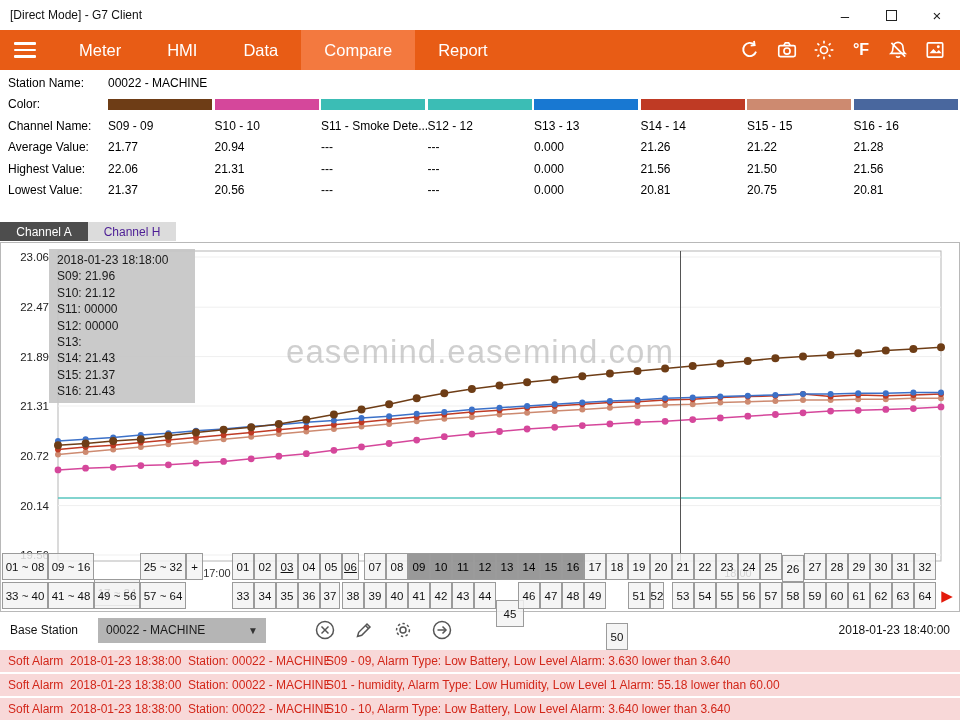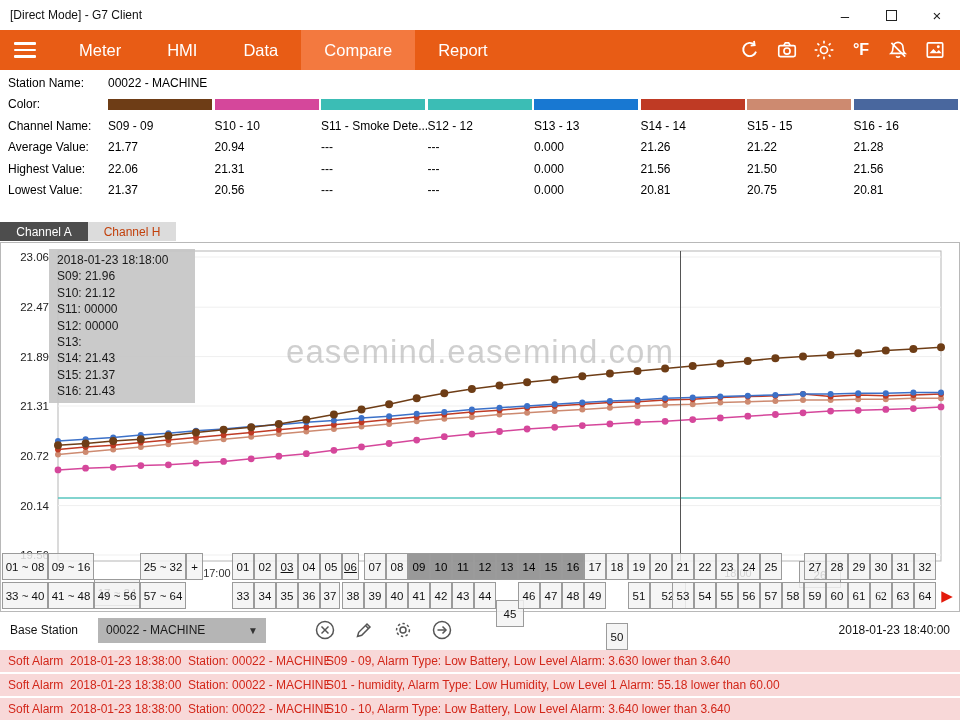--- a/index.html
+++ b/index.html
@@ -28,21 +28,21 @@
   .info-label{width:108px;padding-left:8px;box-sizing:border-box;flex:none}
   .cells{display:flex;flex:1}
   .info-cell{width:106.5px;flex:none;overflow:hidden;white-space:nowrap}
   .swatch{height:11px;width:104px}
   .pre{white-space:pre}
 
   
   .chan-tabs{display:flex;height:20px;font-size:12px}
   .chan-tab{width:88px;height:19px;display:flex;align-items:center;justify-content:center;cursor:pointer}
   .chan-tab.active{background:#4d4d4d;color:#fff}
-  .chan-tab.inactive{background:#dcdcdc;color:#c2410c}
+  .chan-tab.inactive{background:#dcdcdc;color:#4c1d95}
 
   
   .chart-zone{position:relative;height:370px;border:1px solid #b8b8b8;box-sizing:border-box;background:#fff}
   .chart-zone svg{position:absolute;left:0;top:0}
   .watermark{position:absolute;top:90px;left:0;width:100%;text-align:center;font-size:33px;color:rgba(168,168,168,0.55);letter-spacing:1px;pointer-events:none}
   .tooltip{position:absolute;left:48px;top:6px;width:130px;background:rgba(197,197,197,0.92);padding:3px 8px;font-size:12px;line-height:16.4px;color:#1a1a1a}
   .selector{position:absolute;left:1px;right:1px;bottom:1px;height:57px}
   .selbtn{position:absolute;height:27px;box-sizing:border-box;border:1px solid #9b9b9b;background:rgba(243,243,243,0.84);font-size:11.5px;display:flex;align-items:center;justify-content:center;color:#111;cursor:pointer}
   .selbtn.sel{background:rgba(148,148,148,0.95);color:#000}
   .arrowbtn{position:absolute;width:22px;height:27px;display:flex;align-items:center;justify-content:center;color:#e31b0c;font-size:15px;cursor:pointer}
@@ -463,21 +463,21 @@
       <div class="selbtn sel" style="left: 560px; top: 0px; width: 22px;">16</div>
       <div class="selbtn" style="left: 582px; top: 0px; width: 22px;">17</div>
       <div class="selbtn" style="left: 604px; top: 0px; width: 22px;">18</div>
       <div class="selbtn" style="left: 626px; top: 0px; width: 22px;">19</div>
       <div class="selbtn" style="left: 648px; top: 0px; width: 22px;">20</div>
       <div class="selbtn" style="left: 670px; top: 0px; width: 22px;">21</div>
       <div class="selbtn" style="left: 692px; top: 0px; width: 22px;">22</div>
       <div class="selbtn" style="left: 714px; top: 0px; width: 22px;">23</div>
       <div class="selbtn" style="left: 736px; top: 0px; width: 22px;">24</div>
       <div class="selbtn" style="left: 758px; top: 0px; width: 22px;">25</div>
-      <div class="selbtn" style="left: 780px; top: 8px; width: 42px; margin-left: 17px;">26</div>
+      <div class="selbtn" style="left: 780px; top: 2px; width: 22px;">26</div>
       <div class="selbtn" style="left: 802px; top: 0px; width: 22px;">27</div>
       <div class="selbtn" style="left: 824px; top: 0px; width: 22px;">28</div>
       <div class="selbtn" style="left: 846px; top: 0px; width: 22px;">29</div>
       <div class="selbtn" style="left: 868px; top: 0px; width: 22px;">30</div>
       <div class="selbtn" style="left: 890px; top: 0px; width: 22px;">31</div>
       <div class="selbtn" style="left: 912px; top: 0px; width: 22px;">32</div>
       <div class="selbtn" style="left: 0px; top: 29px; width: 46px;">33 ~ 40</div>
       <div class="selbtn" style="left: 46px; top: 29px; width: 46px;">41 ~ 48</div>
       <div class="selbtn" style="left: 92px; top: 29px; width: 46px;">49 ~ 56</div>
       <div class="selbtn" style="left: 138px; top: 29px; width: 46px;">57 ~ 64</div>
@@ -493,31 +493,31 @@
       <div class="selbtn" style="left: 428px; top: 29px; width: 22px;">42</div>
       <div class="selbtn" style="left: 450px; top: 29px; width: 22px;">43</div>
       <div class="selbtn" style="left: 472px; top: 29px; width: 22px;">44</div>
       <div class="selbtn" style="left: 494px; top: 47px; width: 28px;">45</div>
       <div class="selbtn" style="left: 516px; top: 29px; width: 22px;">46</div>
       <div class="selbtn" style="left: 538px; top: 29px; width: 22px;">47</div>
       <div class="selbtn" style="left: 560px; top: 29px; width: 22px;">48</div>
       <div class="selbtn" style="left: 582px; top: 29px; width: 22px;">49</div>
       <div class="selbtn" style="left: 604px; top: 29px; width: 22px; margin-top: 41px;">50</div>
       <div class="selbtn" style="left: 626px; top: 29px; width: 22px;">51</div>
-      <div class="selbtn" style="left: 648px; top: 29px; width: 36px;">52</div>
+      <div class="selbtn" style="left: 648px; top: 29px; width: 14px;">52</div>
       <div class="selbtn" style="left: 670px; top: 29px; width: 22px;">53</div>
       <div class="selbtn" style="left: 692px; top: 29px; width: 22px;">54</div>
       <div class="selbtn" style="left: 714px; top: 29px; width: 22px;">55</div>
       <div class="selbtn" style="left: 736px; top: 29px; width: 22px;">56</div>
       <div class="selbtn" style="left: 758px; top: 29px; width: 22px;">57</div>
       <div class="selbtn" style="left: 780px; top: 29px; width: 22px;">58</div>
       <div class="selbtn" style="left: 802px; top: 29px; width: 22px;">59</div>
       <div class="selbtn" style="left: 824px; top: 29px; width: 22px;">60</div>
       <div class="selbtn" style="left: 846px; top: 29px; width: 22px;">61</div>
-      <div class="selbtn" style="left: 868px; top: 29px; width: 22px; font-family: Liberation Serif, serif;">62</div>
+      <div class="selbtn" style="left: 868px; top: 29px; width: 22px;">62</div>
       <div class="selbtn" style="left: 890px; top: 29px; width: 22px;">63</div>
       <div class="selbtn" style="left: 912px; top: 29px; width: 22px;">64</div>
       <div class="arrowbtn" style="left: 934px; top: 29px;">▶</div>
     </div>
 </div>
 
 <div class="base-row">
   <div class="base-label">Base Station</div>
   <div class="dropdown">
     <span>00022 - MACHINE</span>

